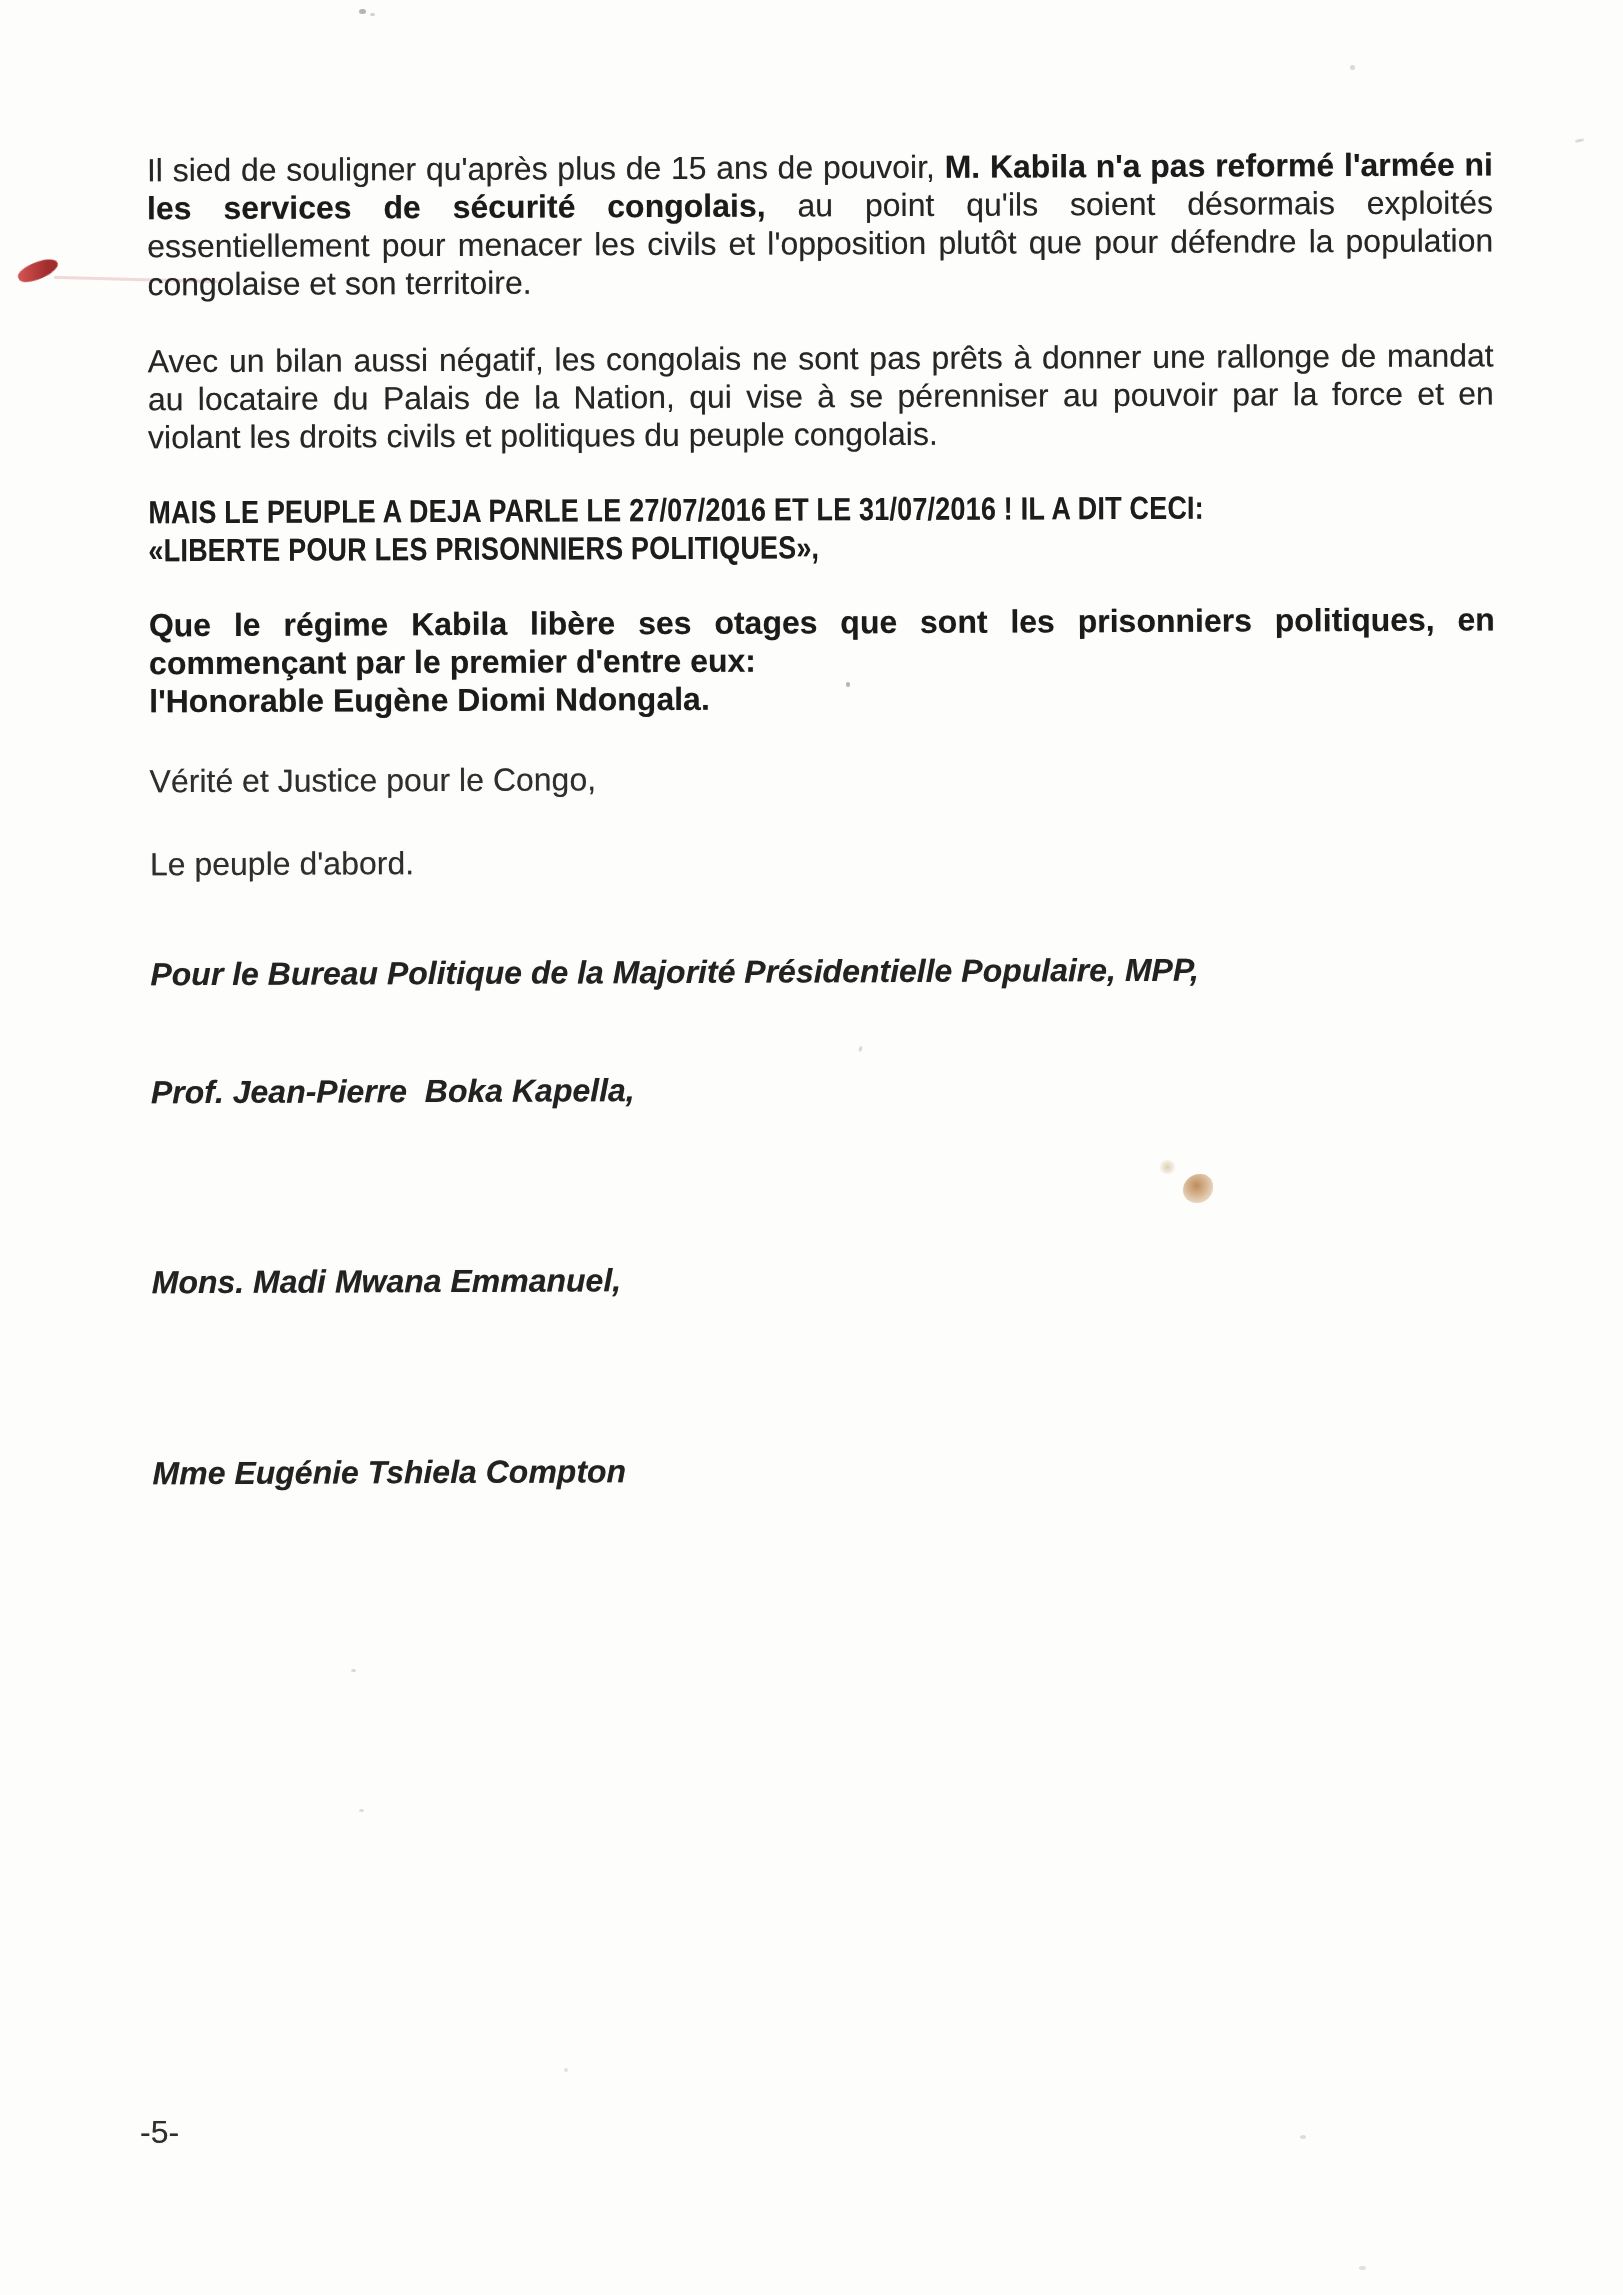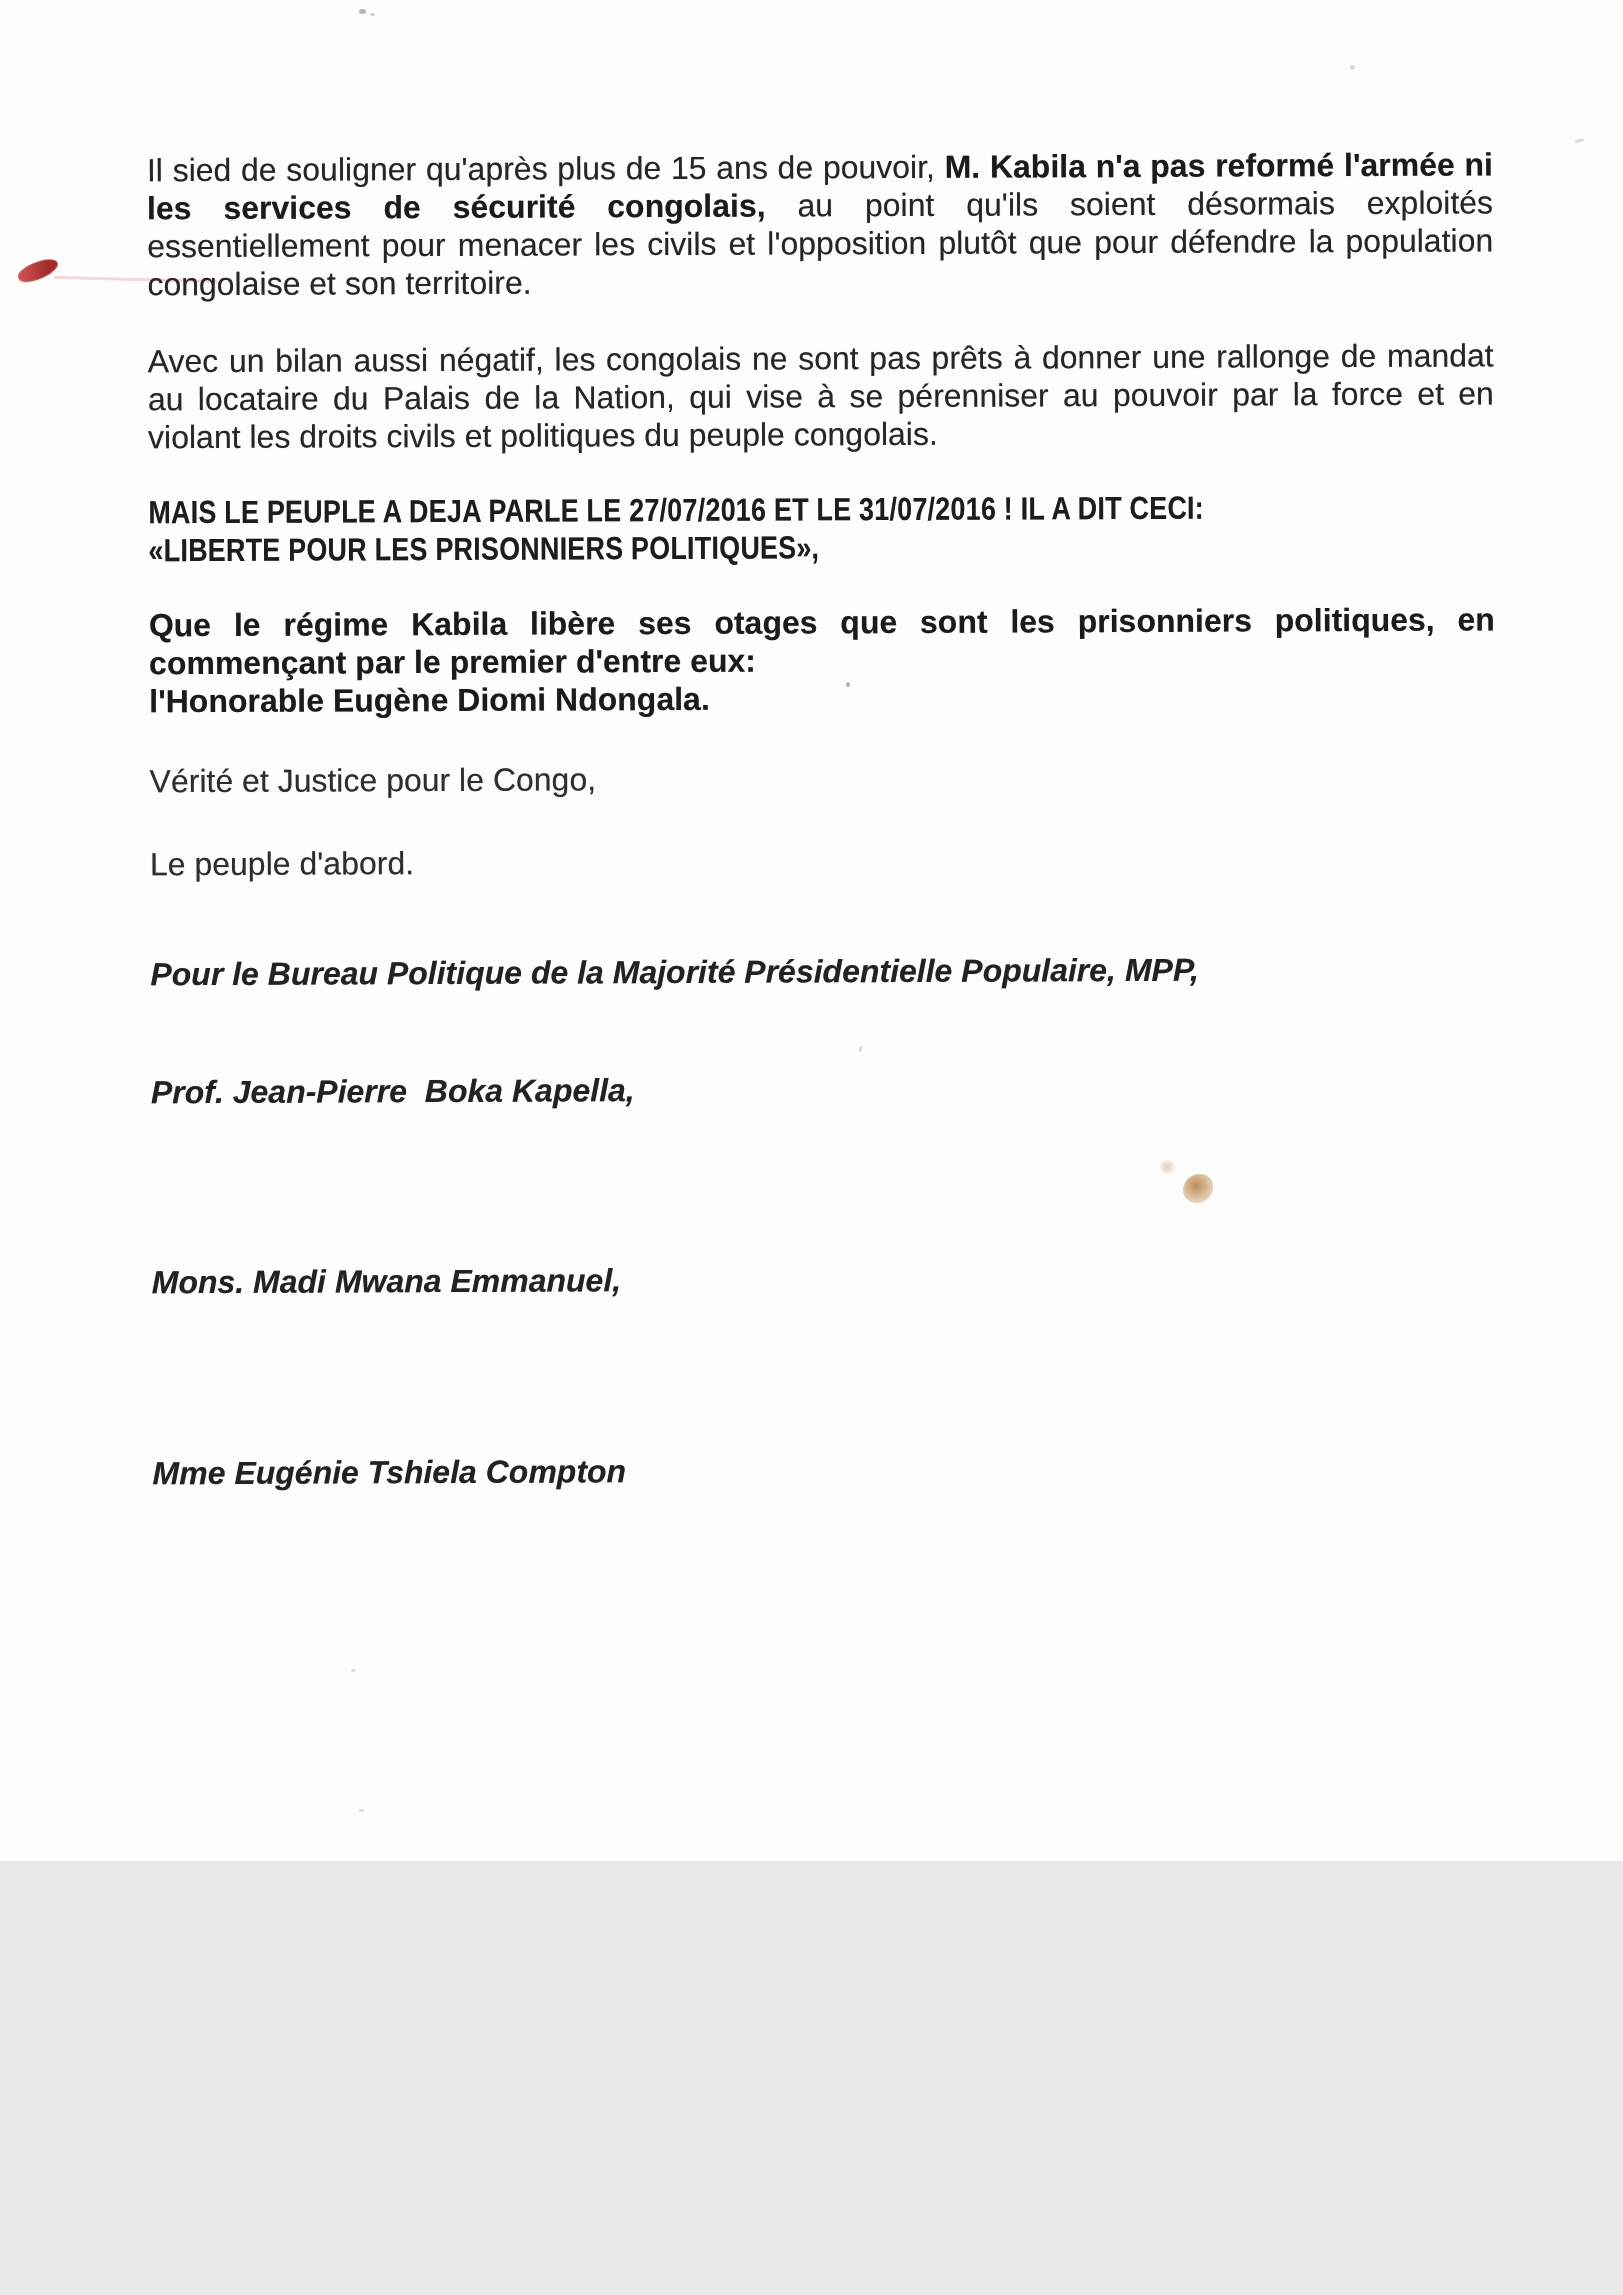--- a/index.html
+++ b/index.html
@@ -1,19 +1,19 @@
 <!DOCTYPE html>
 <html style="font-size:10.5px"><head>
 <meta charset="utf-8">
 <style>
   html, body { margin: 0; padding: 0; background: #e8e8e8; }
   .page {
     position: relative;
     width: 1624px;
-    height: 1861px;
+    height: 2295px;
     background: #fdfdfc;
     overflow: hidden;
     font-family: "Liberation Sans", "DejaVu Sans", sans-serif;
     color: #262626;
   }
   .content {
     position: absolute;
     left: 147px;
     top: 0;
     width: 1346px;

